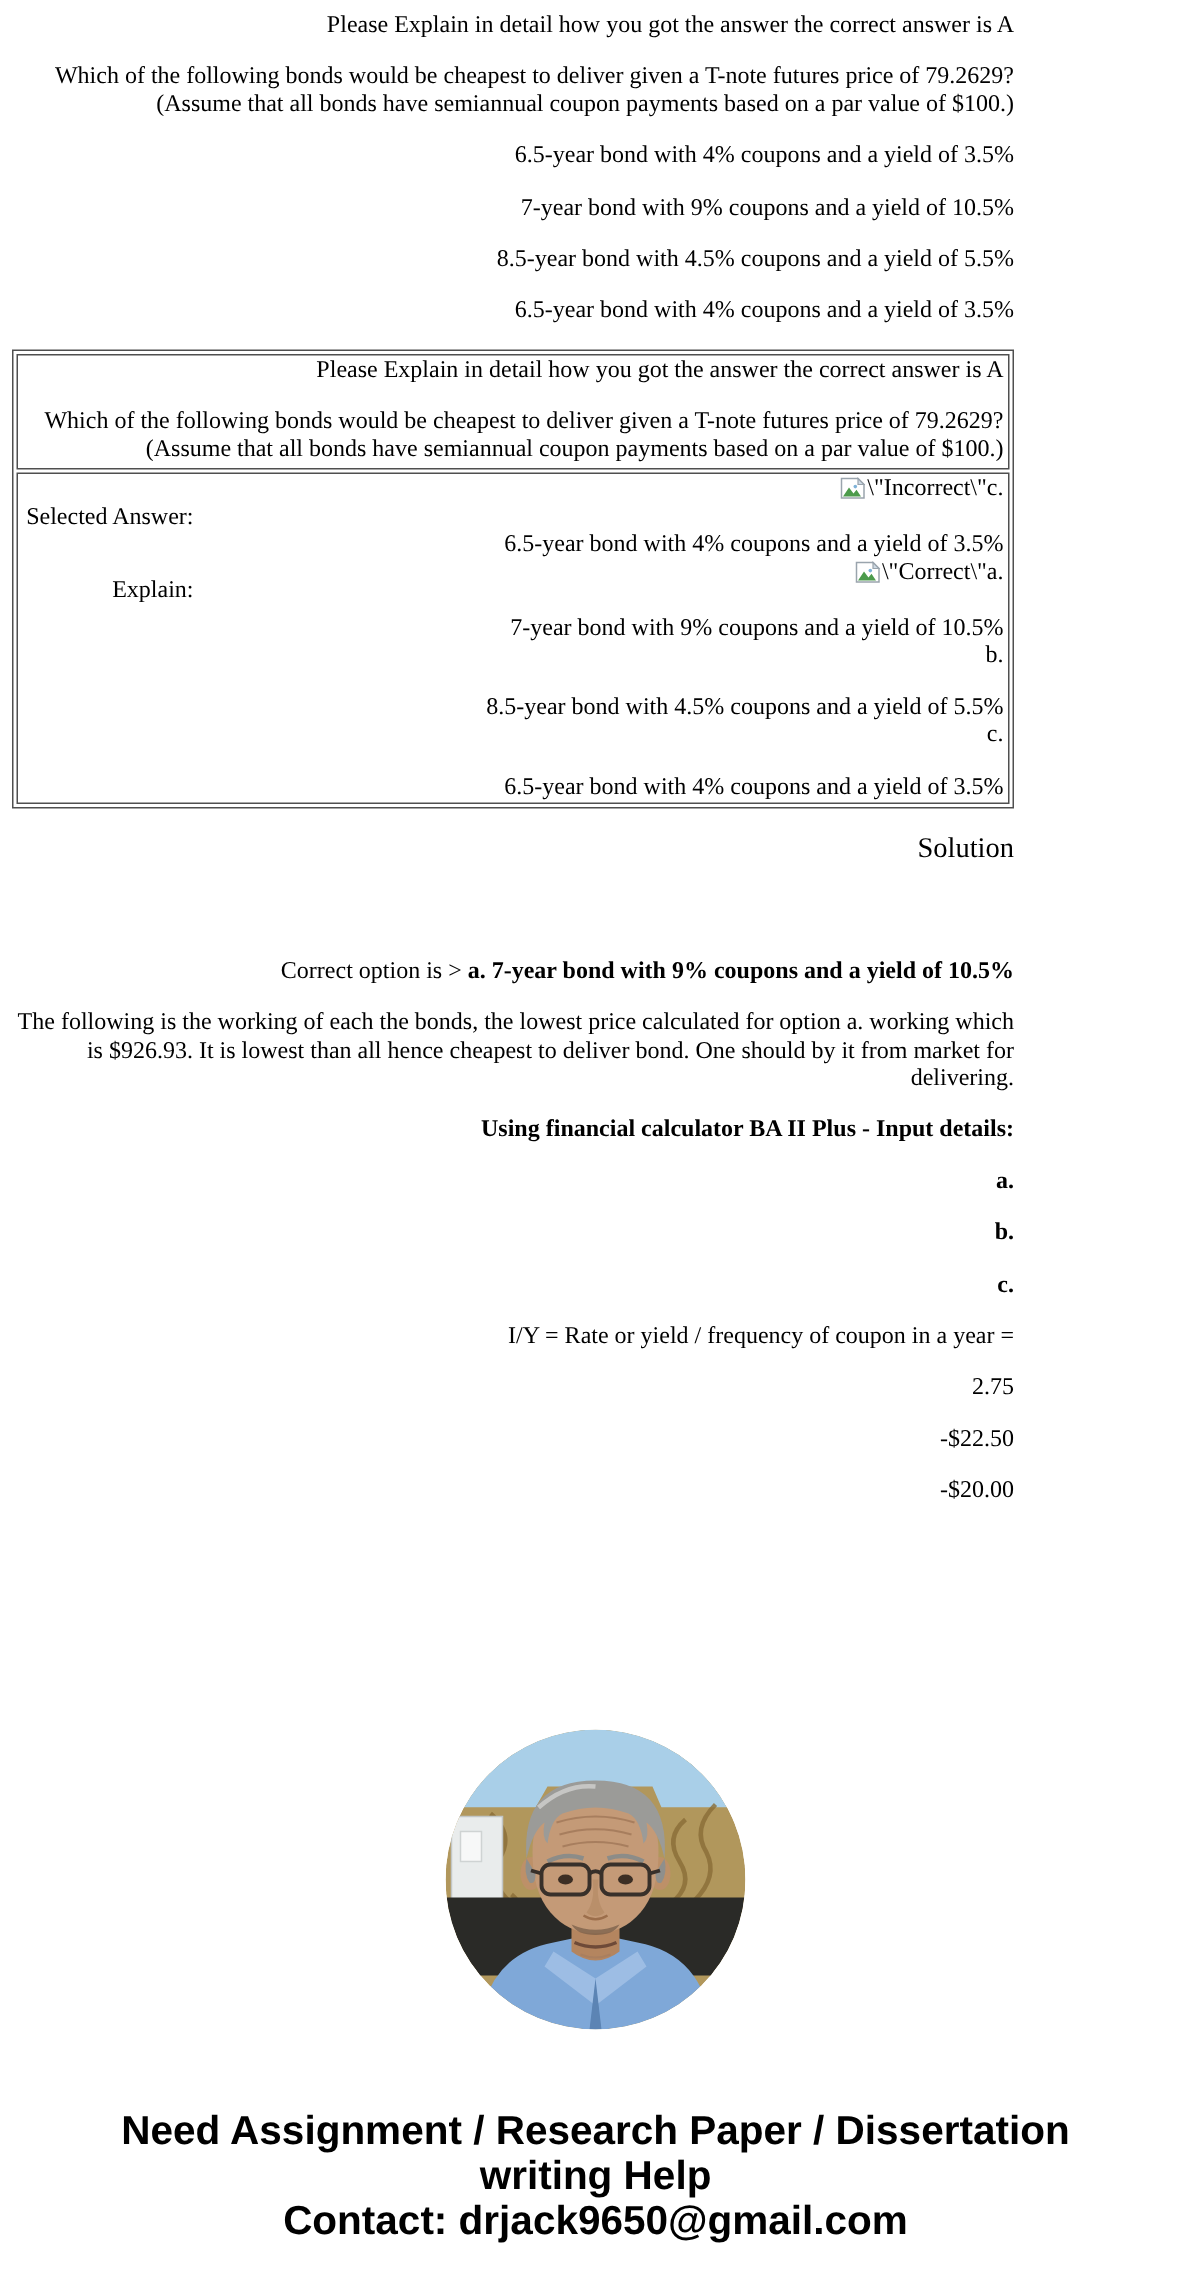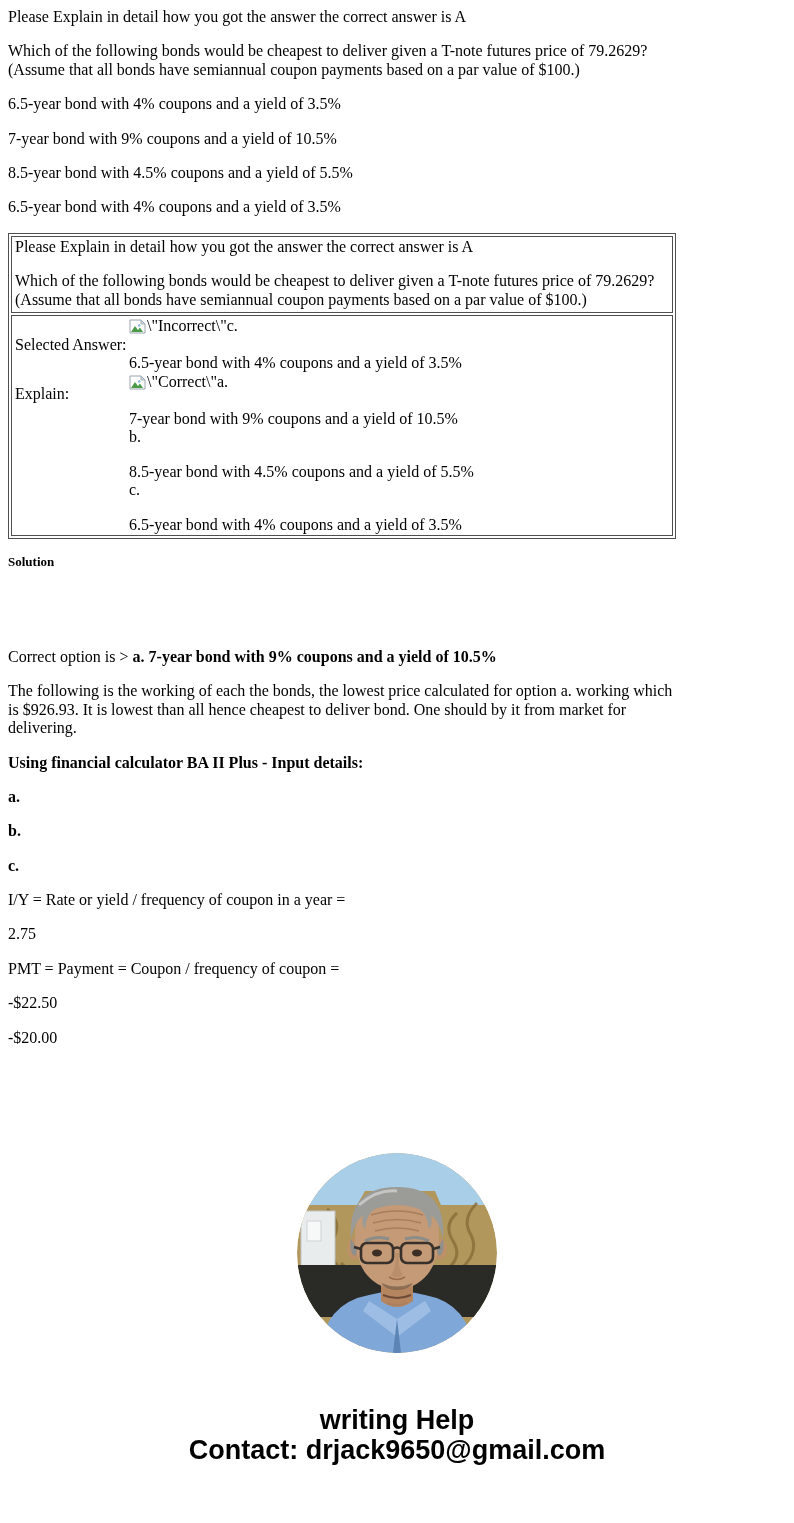--- a/index.html
+++ b/index.html
@@ -6,20 +6,21 @@
   html,body { margin:0; padding:0; }
   body {
     width:794px; height:1523px; overflow:hidden;
     background:#ffffff; color:#000;
     font-family:"Liberation Serif", serif;
     font-size:16px; line-height:1.15;
   }
   .doc {
     width:684px; height:1124px; overflow:hidden;
     padding:8px; 
+    text-align:right;
   }
   .doc p { margin:16px 0; }
   .doc > p:first-child { margin-top:0; }
 
   
   table.qtable {
     width:100%;
     border:1px solid #4f4f4f;
     border-collapse:separate;
     border-spacing:2px;
@@ -38,21 +39,21 @@
   td.lbl { width:114px; white-space:nowrap; }
   td.lbl-mid { vertical-align:middle; }
   td.lbl-top { vertical-align:top; padding-top:12px !important; }
   td.cnt p { margin:0 0 16px 0; }
   td.cnt p:last-child { margin-bottom:0; }
 
   .bimg { display:inline-block; vertical-align:-3px; margin-right:1px; }
 
   
   .solution-heading {
-    font-weight:bold; font-size:13px;
+    font-weight:normal; font-size:19px;
     margin:24px 0 0 0;
   }
   .big-gap { height:46px; }
   .bold { font-weight:bold; }
 
   
   .avatar {
     width:200px; height:200px; border-radius:50%;
     margin:29px auto 0 auto; overflow:hidden;
   }
@@ -121,34 +122,33 @@
             </tbody>
           </table>
         </td>
       </tr>
     </tbody>
   </table>
 
   <p class="solution-heading">Solution</p>
   <div class="big-gap"></div>
 
-  <p style="margin-top:16px"><span>Correct option is &gt; </span><span class="bold">a. 7-year bond with 9% coupons and a yield of 10.5%</span></p>
+  <p style="margin-top:0"><span>Correct option is &gt; </span><span class="bold">a. 7-year bond with 9% coupons and a yield of 10.5%</span></p>
 
   <p>The following is the working of each the bonds, the lowest price calculated for option a. working which is $926.93. It is lowest than all hence cheapest to deliver bond. One should by it from market for delivering.</p>
 
   <p class="bold">Using financial calculator BA II Plus - Input details:</p>
 
   <p class="bold">a.</p>
   <p class="bold">b.</p>
   <p class="bold">c.</p>
 
   <p>I/Y = Rate or yield / frequency of coupon in a year =</p>
   <p>2.75</p>
 
-  <p>PMT = Payment = Coupon / frequency of coupon =</p>
   <p>-$22.50</p>
   <p>-$20.00</p>
 
 </div>
 
 <div class="avatar">
   <svg width="200" height="200" viewBox="0 0 200 200">
     <defs>
         <clipPath id="cp">
           <circle cx="100" cy="100" r="100"></circle>
@@ -217,15 +217,16 @@
 
       <path d="M84 130 q16 7 32 0 q-4 7 -16 7 q-12 0 -16 -7 z" fill="#7a5f4a" opacity="0.75"></path>
 
       <path d="M86 142 q14 6 28 0" stroke="#6e4a38" stroke-width="2.2" fill="none"></path>
       <path d="M90 150 q10 4 20 0" stroke="#a97f5f" stroke-width="1.4" fill="none"></path>
     </g>
   </svg>
 </div>
 
 <div class="footer">
+  <div>Need Assignment / Research Paper / Dissertation</div>
   <div>writing Help</div>
   <div>Contact: drjack9650@gmail.com</div>
 </div>
 
 </body></html>

